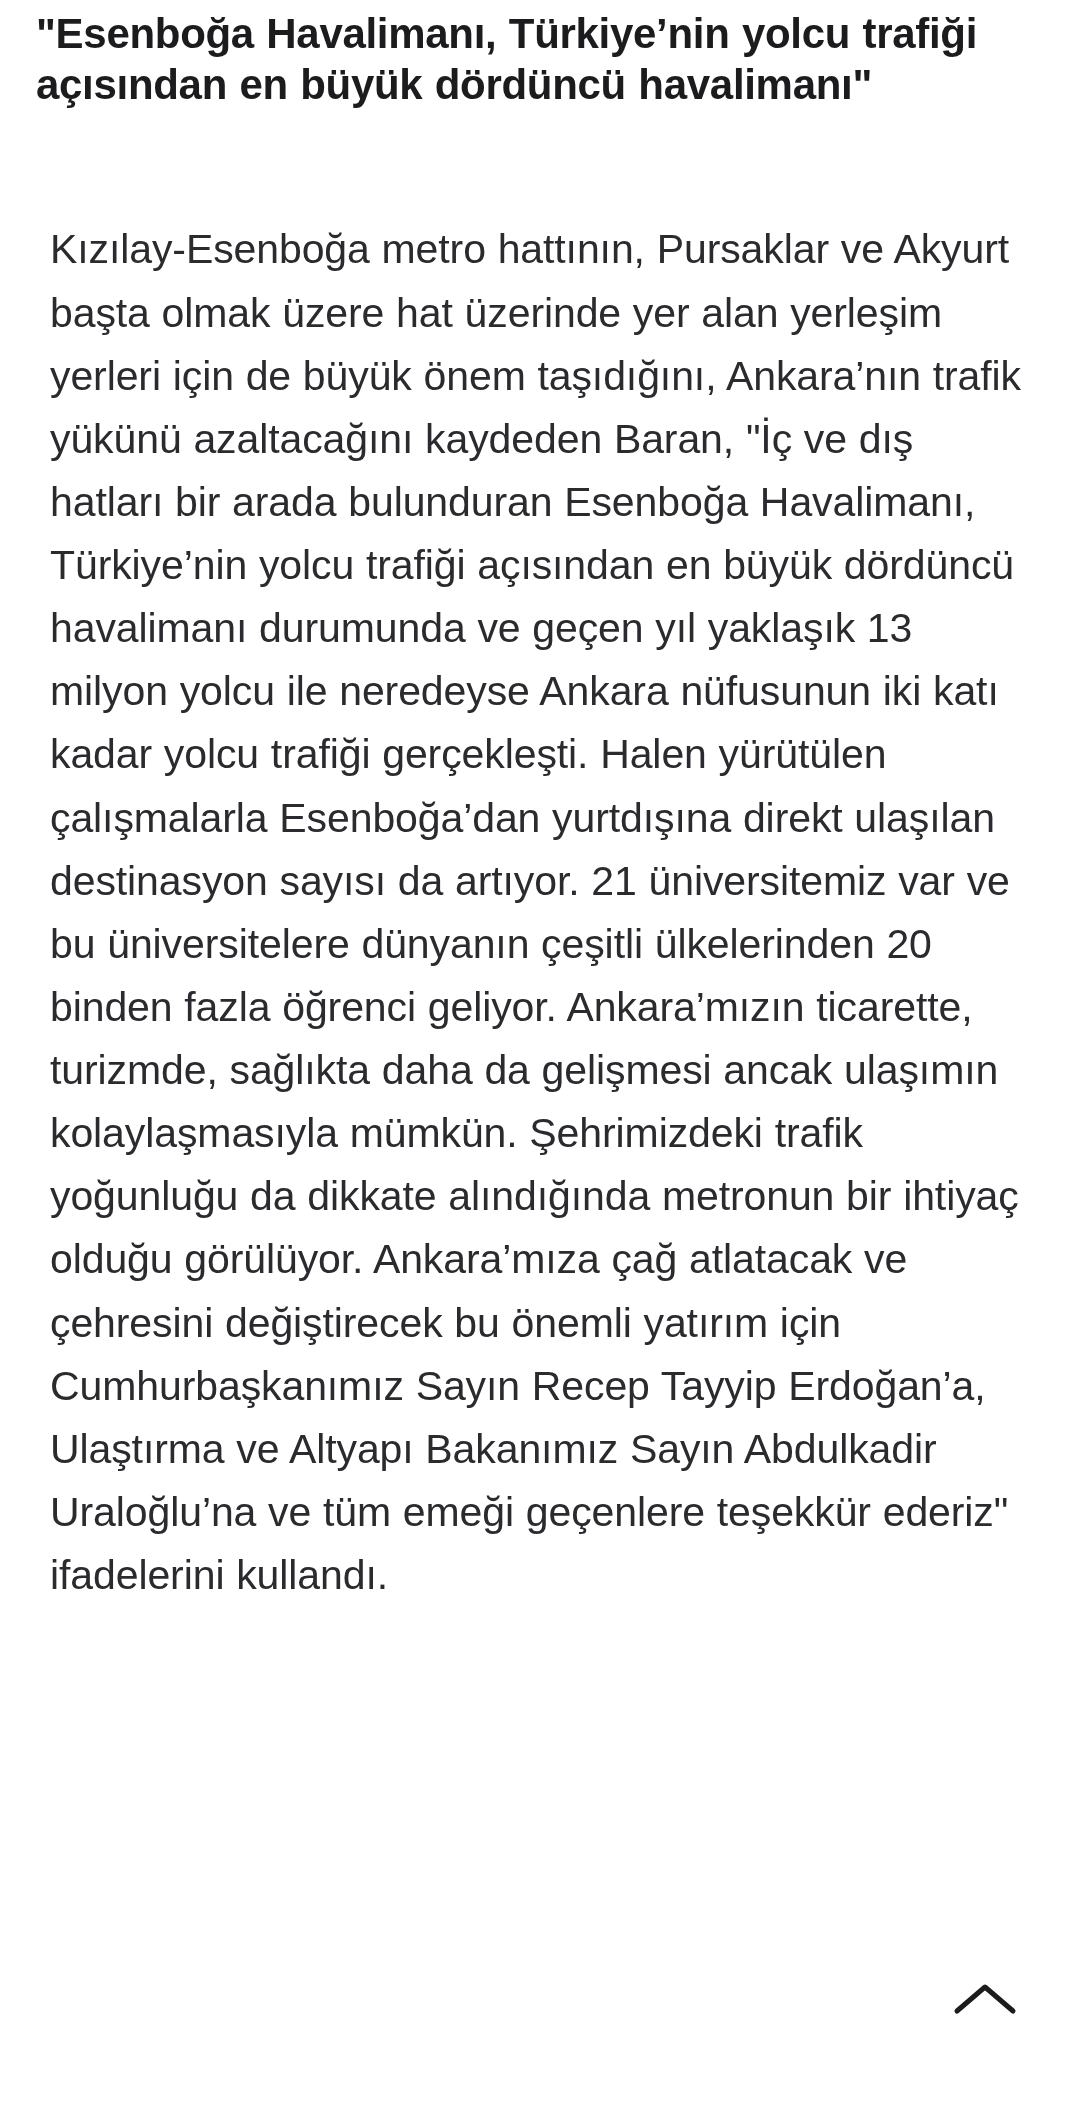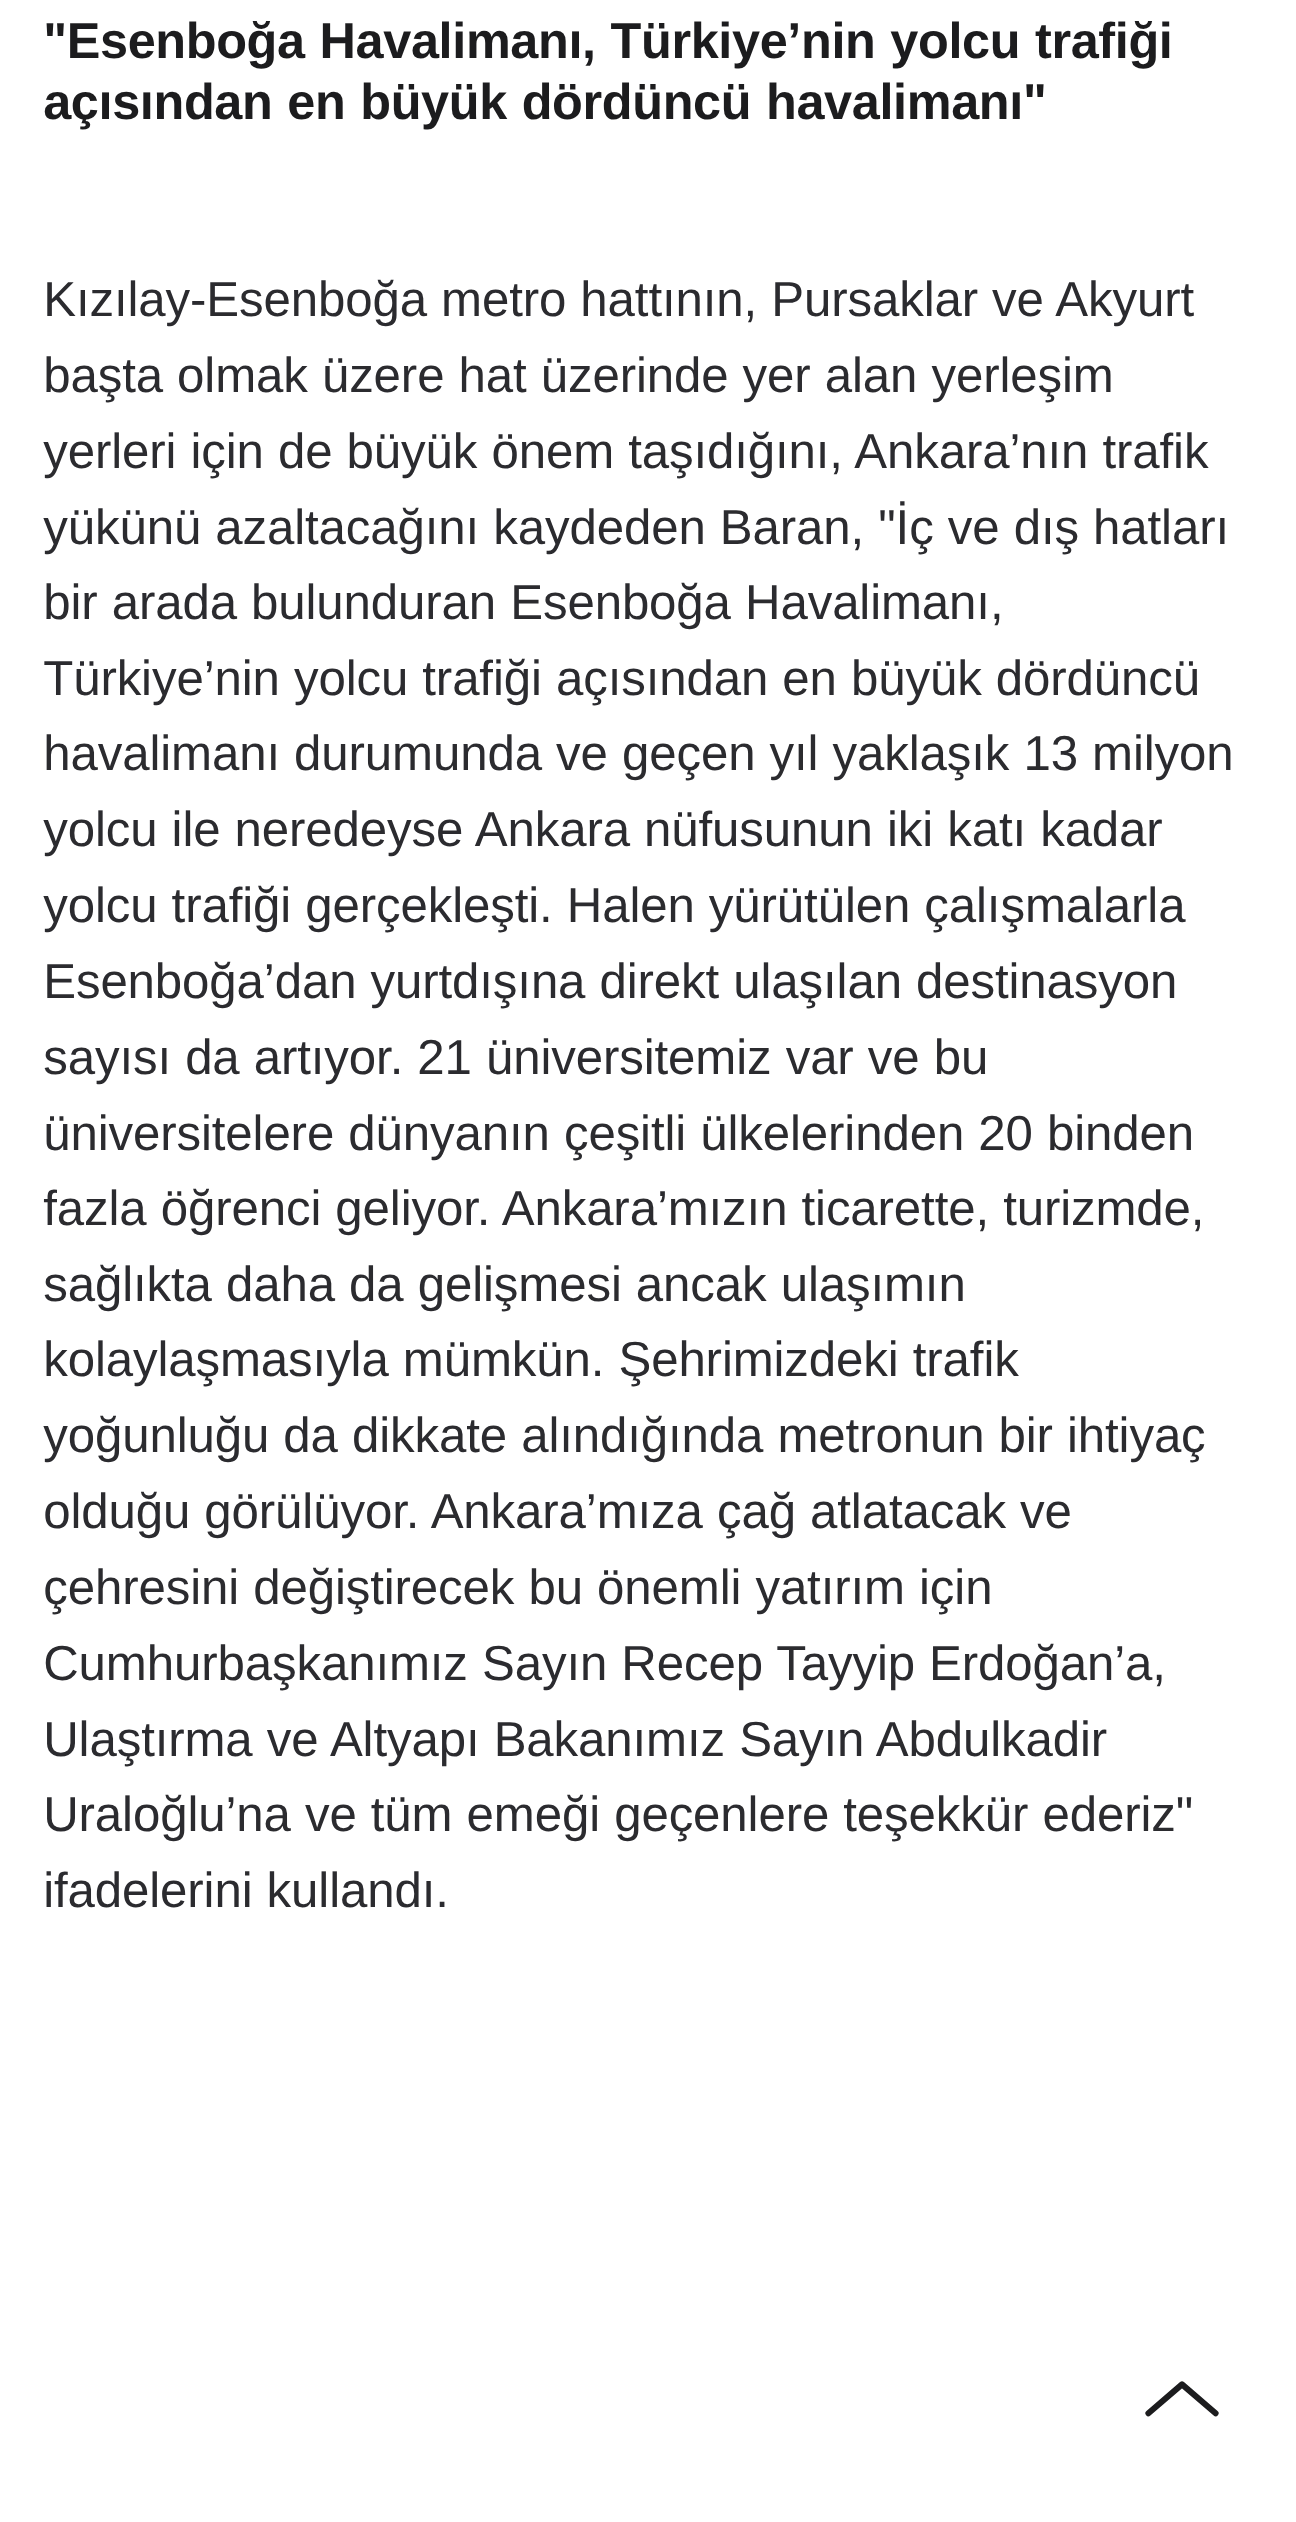--- a/index.html
+++ b/index.html
@@ -33,21 +33,21 @@
   .article-body {
     margin-top: 108px;
     font-size: 41px;
     line-height: 1.54;
     color: #2b2b2f;
     font-weight: 400;
     letter-spacing: -0.1px;
     word-spacing: 0.5px;
   }
   .article-body p {
-    margin: 0;
+    margin: 14px;
   }
   .scroll-top-button {
     position: absolute;
     right: 56px;
     bottom: 72px;
     width: 78px;
     height: 62px;
     display: flex;
     align-items: center;
     justify-content: center;

